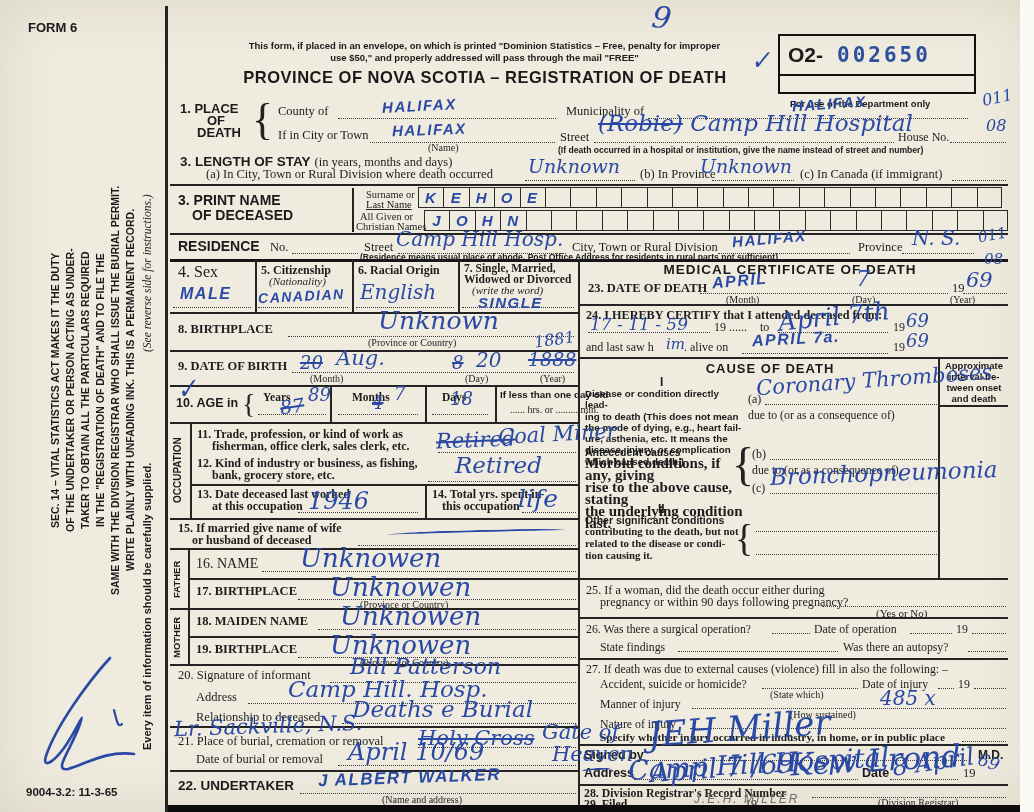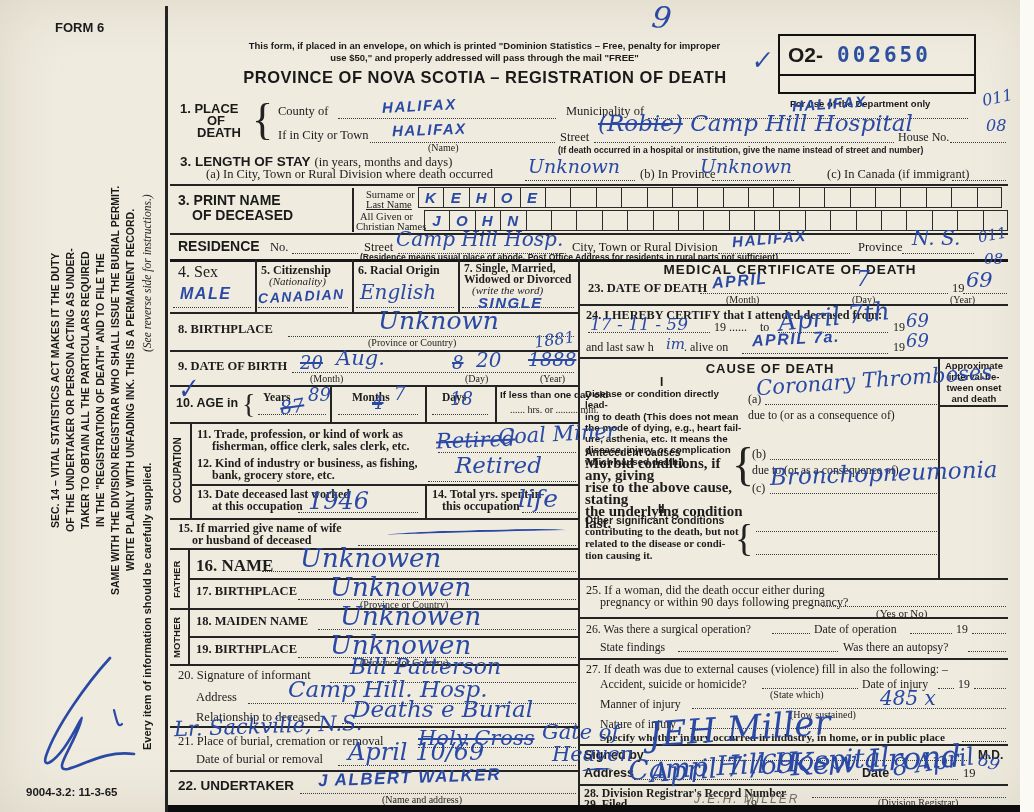--- a/index.html
+++ b/index.html
@@ -28,21 +28,21 @@
   .cell:last-child{border-right:1.2px solid #2a2a2a;}
   .cell-letter{font-size:15px;}
   .brace{font-family:"Liberation Serif",serif;color:#222;font-weight:400;z-index:1;}
   .inkline{border-top:2.5px solid var(--ink);height:3px;border-radius:50%;z-index:5;}
 </style>
 </head>
 <body>
 
 <div class="page">
 
-  <div class="a b" style="left:28px;top:20px;font-size:13px;margin-left:27px;">FORM 6</div>
+  <div class="a b" style="left:28px;top:20px;font-size:13px;">FORM 6</div>
   <div class="a vt pre b" style="left:48px;top:112px;height:556px;font-size:10.5px;line-height:15px;text-align:center;font-weight:bold;">SEC. 14 – VITAL STATISTICS ACT MAKES IT THE DUTY
 OF THE UNDERTAKER OR PERSON ACTING AS UNDER-
 TAKER TO OBTAIN ALL THE PARTICULARS REQUIRED
 IN THE "REGISTRATION OF DEATH" AND TO FILE THE
 SAME WITH THE DIVISION REGISTRAR WHO SHALL ISSUE THE BURIAL PERMIT.
 WRITE PLAINLY WITH UNFADING INK. THIS IS A PERMANENT RECORD.</div>
   <div class="a vt r ri" style="left:141px;top:112px;height:240px;font-size:11.5px;">(See reverse side for instructions.)</div>
   <div class="a vt b" style="left:141px;top:378px;height:372px;font-size:11px;">Every item of information should be carefully supplied.</div>
   <div class="a vl" style="left:165px;top:6px;height:806px;width:2.5px;"></div>
   <svg class="a" style="left:22px;top:648px;z-index:6;" width="140" height="135" viewBox="0 0 140 135">
@@ -90,21 +90,21 @@
   <div class="a" style="left:180px;top:152px;">
     <span class="b" style="font-size:13.5px;">3. LENGTH OF STAY</span>
     <span class="r" style="font-size:12.5px;">(in years, months and days)</span>
   </div>
   <div class="a r" style="left:206px;top:167px;font-size:12.5px;">(a) In City, Town or Rural Division where death occurred</div>
   <div class="a dot" style="left:525px;top:179px;width:110px;"></div>
   <div class="a hw" style="left:528px;top:155px;font-size:19px;">Unknown</div>
   <div class="a r" style="left:640px;top:167px;font-size:12.5px;">(b) In Province</div>
   <div class="a dot" style="left:712px;top:179px;width:82px;"></div>
   <div class="a hw" style="left:700px;top:155px;font-size:19px;">Unknown</div>
-  <div class="a r" style="left:800px;top:167px;font-size:12.5px;margin-left:27px;" data_bind="s2.c_label">(c) In Canada (if immigrant)</div>
+  <div class="a r" style="left:800px;top:167px;font-size:12.5px;" data_bind="s2.c_label">(c) In Canada (if immigrant)</div>
   <div class="a dot" style="left:952px;top:179px;width:54px;"></div>
 
   <div class="a hl" style="left:170px;top:184px;width:838px;"></div>
 
   <div class="a b" style="left:178px;top:192px;font-size:14px;">3. PRINT NAME</div>
   <div class="a b" style="left:192px;top:207px;font-size:14px;">OF DECEASED</div>
   <div class="a vl" style="left:352px;top:188px;height:44px;"></div>
   <div class="a r" style="left:366px;top:189px;font-size:10.5px;">Surname or</div>
   <div class="a r" style="left:366px;top:199px;font-size:10.5px;text-decoration:underline;">Last Name</div>
   <div class="a r" style="left:360px;top:211px;font-size:10.5px;">All Given or</div>
@@ -283,21 +283,21 @@
   <div class="a hl" style="left:170px;top:518px;width:408px;"></div>
 
   <div class="a r" style="left:178px;top:521px;font-size:12px;font-weight:bold;">15. If married give name of wife</div>
   <div class="a r" style="left:192px;top:533px;font-size:12px;font-weight:bold;">or husband of deceased</div>
   <div class="a dot" style="left:358px;top:544px;width:218px;"></div>
   <div class="a inkline" style="left:388px;top:530px;width:178px;transform:rotate(-1.5deg);"></div>
   <div class="a hl" style="left:170px;top:548px;width:408px;"></div>
 
   <div class="a vt b" style="left:171px;top:552px;height:54px;font-size:9.5px;text-align:center;">FATHER</div>
   <div class="a vl" style="left:188px;top:548px;height:60px;"></div>
-  <div class="a r" style="left:196px;top:556px;font-size:17px;font-weight:bold;">16. NAME</div>
+  <div class="a r" style="left:196px;top:556px;font-size:14px;font-weight:normal;">16. NAME</div>
   <div class="a dot" style="left:262px;top:570px;width:314px;"></div>
   <div class="a hw" style="left:300px;top:543px;font-size:26px;">Unknowen</div>
   <div class="a hl" style="left:188px;top:578px;width:390px;"></div>
   <div class="a r" style="left:196px;top:584px;font-size:12.5px;font-weight:bold;">17. BIRTHPLACE</div>
   <div class="a dot" style="left:298px;top:598px;width:278px;"></div>
   <div class="a r" style="left:360px;top:599px;font-size:10px;">(Province or Country)</div>
   <div class="a hw" style="left:330px;top:572px;font-size:26px;">Unknowen</div>
   <div class="a hl" style="left:170px;top:608px;width:408px;"></div>
 
   <div class="a vt b" style="left:171px;top:611px;height:52px;font-size:9.5px;text-align:center;">MOTHER</div>

